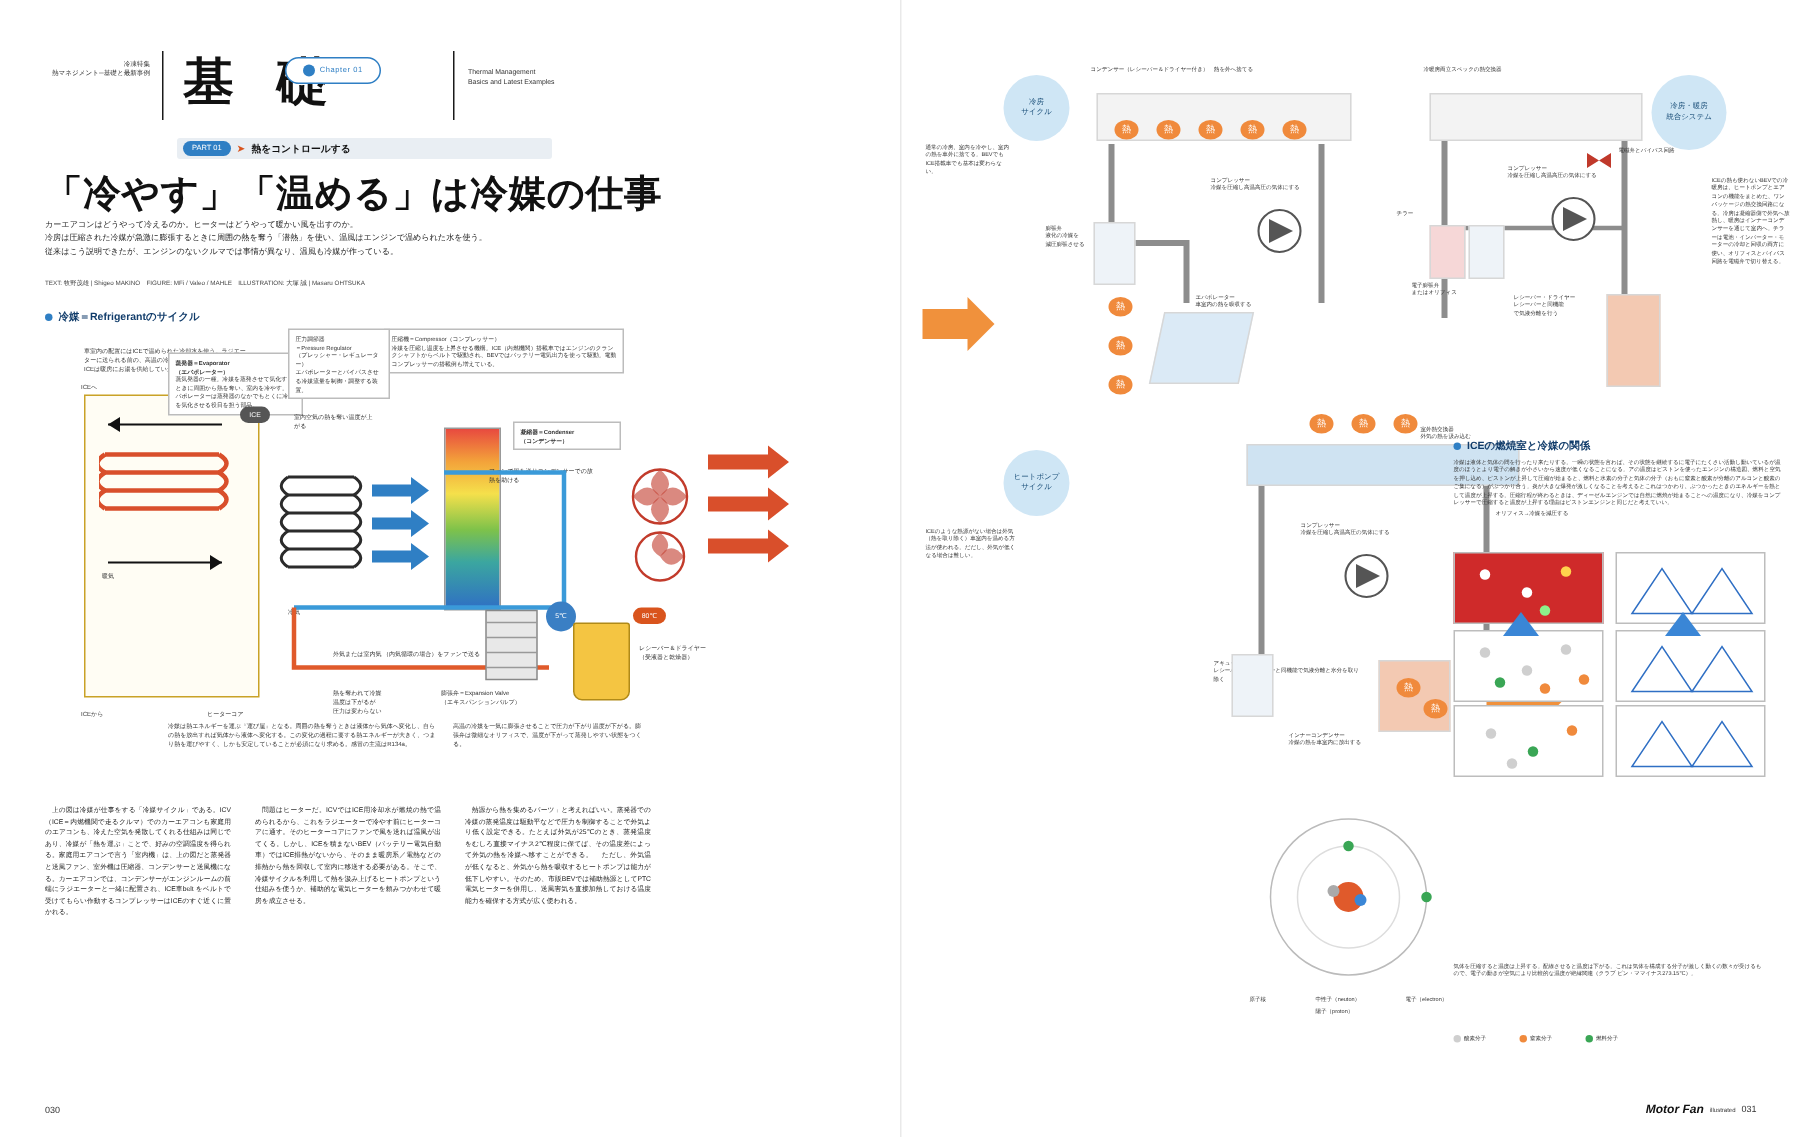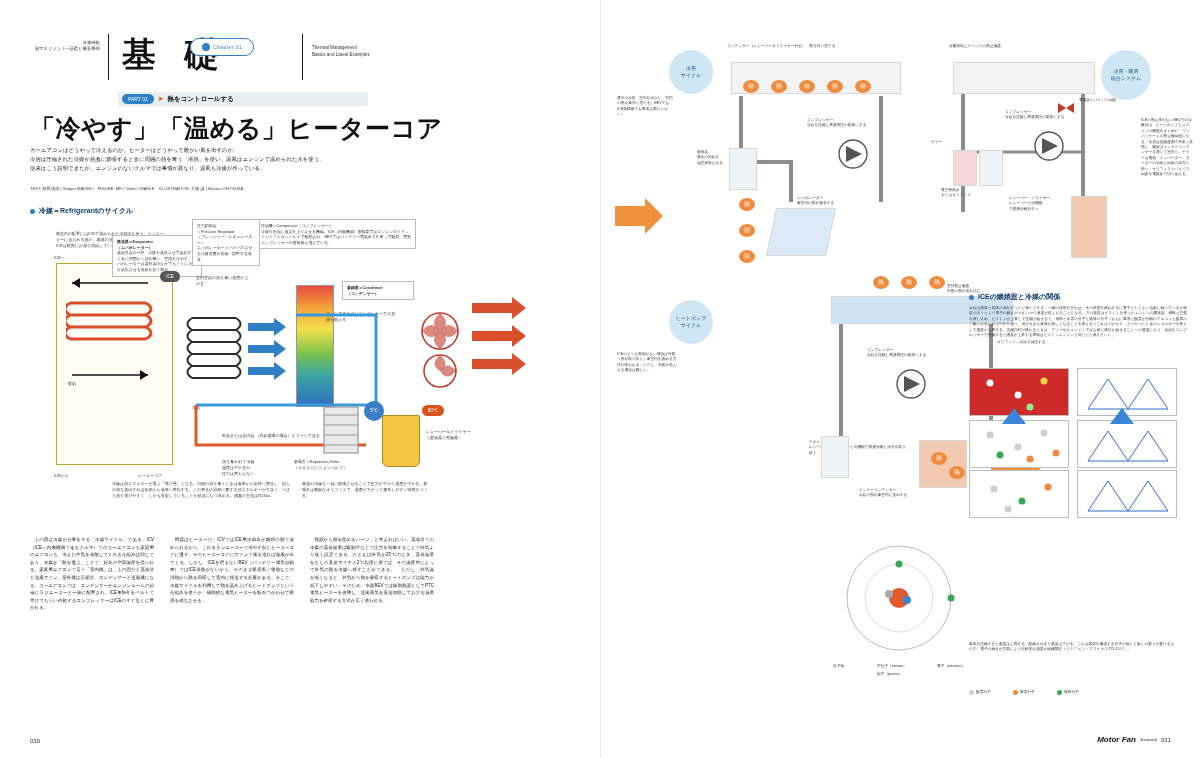--- a/index.html
+++ b/index.html
@@ -78,21 +78,21 @@
       <div class="mh-en" style="white-space:pre-line;">Thermal Management
 Basics and Latest Examples</div>
     </div>
 
     <div class="partbar">
       <div class="pb-tag">PART 01</div>
       <div class="pb-arrow">➤</div>
       <div class="pb-text">熱をコントロールする</div>
     </div>
 
-    <div class="headline">「冷やす」「温める」ヒーターコア</div>
+    <div class="headline">「冷やす」「温める」は冷媒の仕事</div>
     <div class="lede" style="white-space:pre-line;">カーエアコンはどうやって冷えるのか。ヒーターはどうやって暖かい風を出すのか。
 冷房は圧縮された冷媒が急激に膨張するときに周囲の熱を奪う「潜熱」を使い、温風はエンジンで温められた水を使う。
 従来はこう説明できたが、エンジンのないクルマでは事情が異なり、温風も冷媒が作っている。</div>
     <div class="credit">TEXT: 牧野茂雄 | Shigeo MAKINO　FIGURE: MFi / Valeo / MAHLE　ILLUSTRATION: 大塚 誠 | Masaru OHTSUKA</div>
 
     <div class="sec-head" style="left:30px;top:206px;">
       <span class="bullet"></span><span>冷媒＝Refrigerantのサイクル</span>
     </div>
 
     <div class="diagram">

